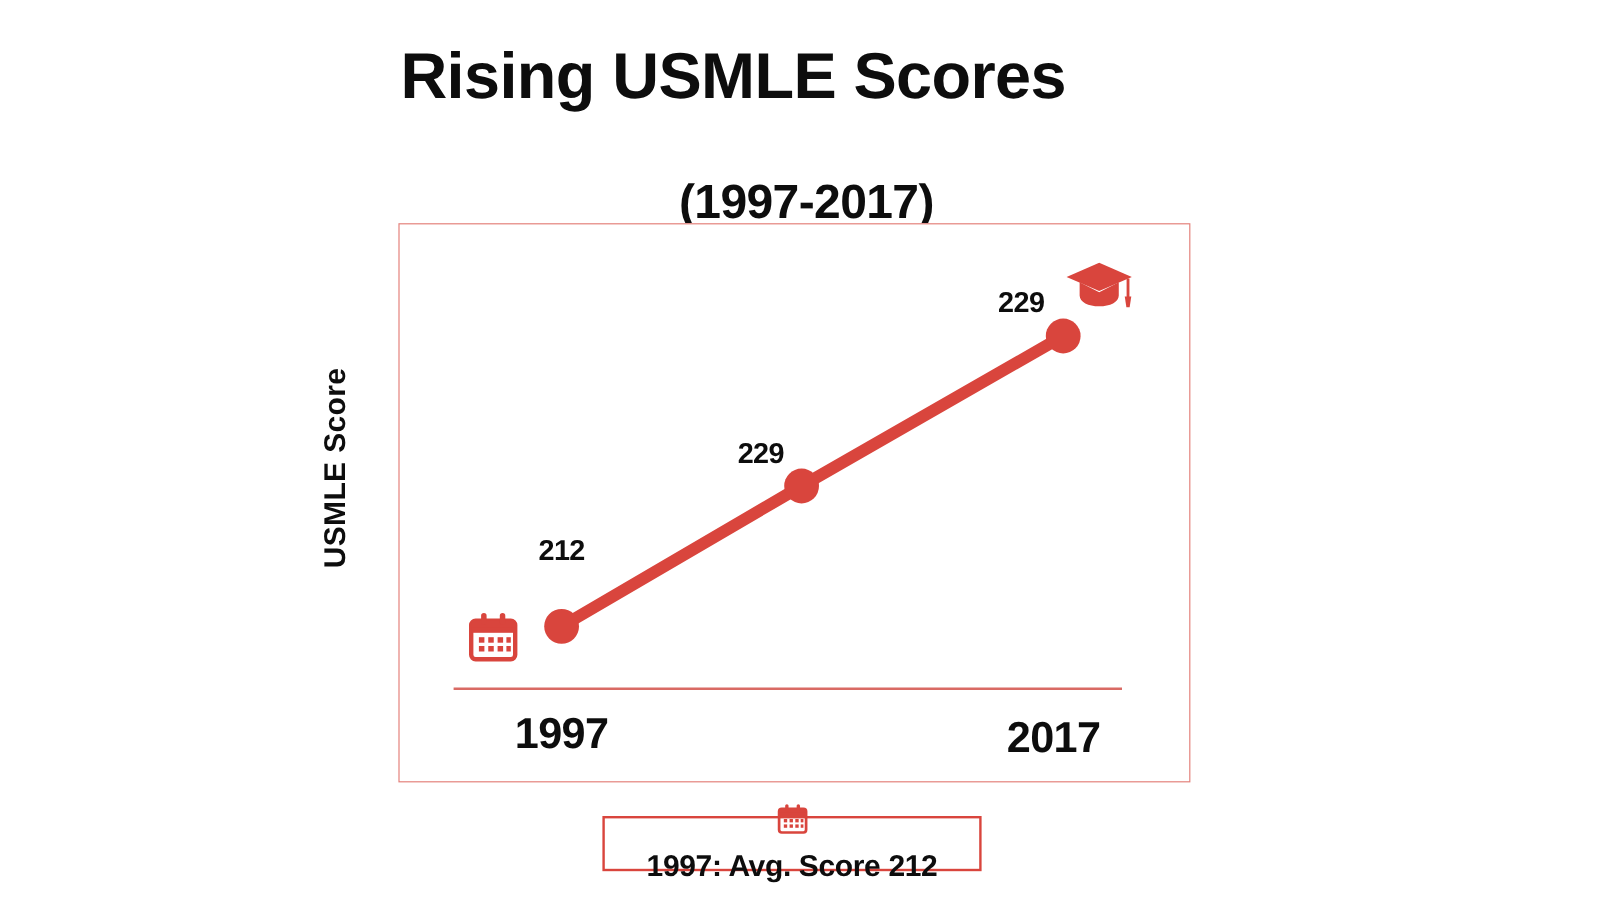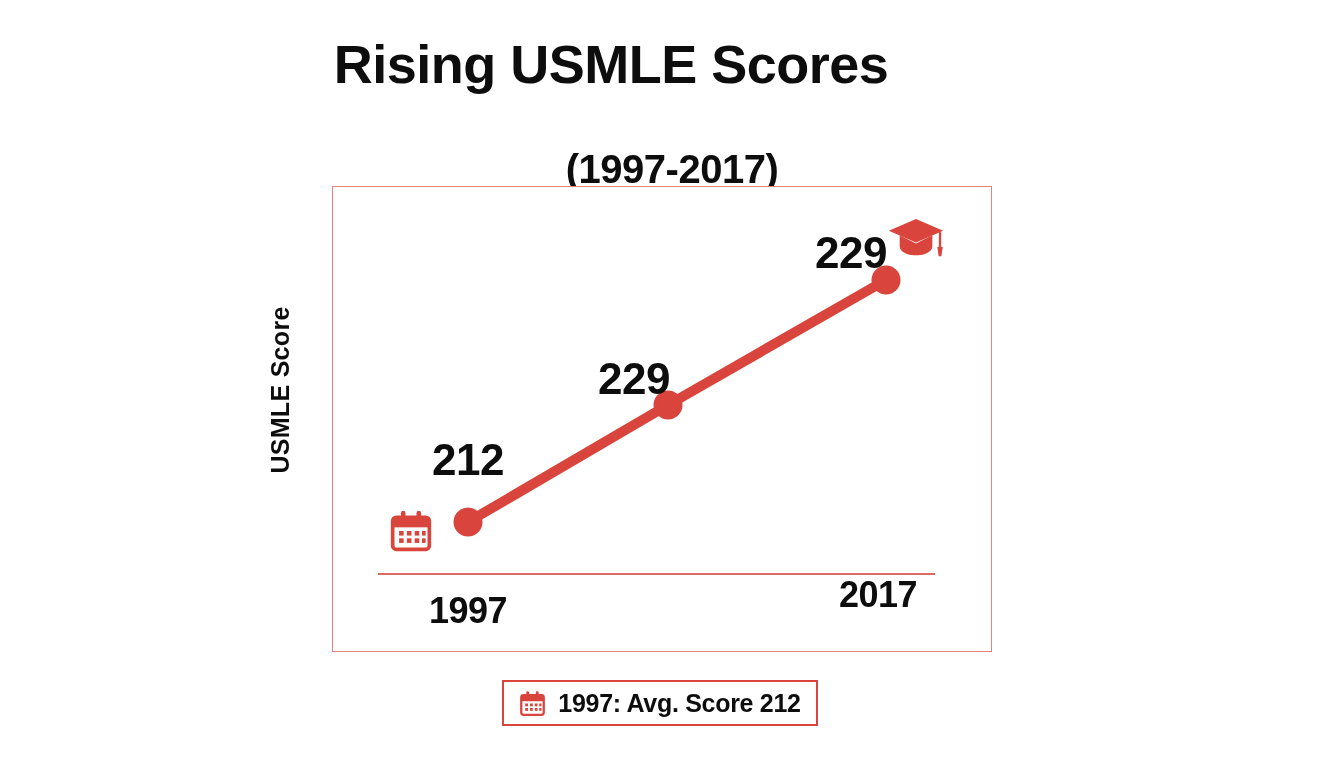--- a/index.html
+++ b/index.html
@@ -84,21 +84,21 @@
     position: absolute;
     left: 0; top: 0;
     width: 1344px;
     height: 768px;
     pointer-events: none;
   }
 
   
   .point-label {
     position: absolute;
-    font-size: 44px;
+    font-size: 24px;
     font-weight: bold;
     color: #0d0d0d;
     white-space: nowrap;
     transform: translate(-50%, -50%);
     letter-spacing: -0.5px;
   }
 
   
   .x-tick-label {
     position: absolute;
@@ -169,21 +169,21 @@
     <circle cx="468" cy="522" r="14.5" fill="#d9453d"></circle>
     <circle cx="668" cy="405" r="14.5" fill="#d9453d"></circle>
     <circle cx="886" cy="280" r="14.5" fill="#d9453d"></circle>
   </svg>
 
   <div class="point-label" style="left:468px; top:460px;">212</div>
   <div class="point-label" style="left:634px; top:379px;">229</div>
   <div class="point-label" style="left:851px; top:253px;">229</div>
 
   <div class="x-tick-label" style="left:468px; top:590px;">1997</div>
-  <div class="x-tick-label" style="left:878px; top:574px;">2017</div>
+  <div class="x-tick-label" style="left:878px; top:594px;">2017</div>
 
   <div class="icon-cal" style="left:411px; top:531px;">
     <svg width="44" height="44" viewBox="0 0 48 48">
       <rect x="4" y="9" width="40" height="35" rx="4" ry="4" fill="none" stroke="#d9453d" stroke-width="4"></rect>
       <rect x="4" y="9" width="40" height="10" rx="4" ry="4" fill="#d9453d"></rect>
       <rect x="4" y="15" width="40" height="5" fill="#d9453d"></rect>
       <rect x="13" y="2" width="5" height="11" rx="2.5" fill="#d9453d"></rect>
       <rect x="30" y="2" width="5" height="11" rx="2.5" fill="#d9453d"></rect>
       <g fill="#d9453d">
         <rect x="11" y="24" width="5" height="5"></rect>
@@ -200,21 +200,21 @@
 
   <div class="icon-cap" style="left:916px; top:238px;">
     <svg width="58" height="46" viewBox="0 0 64 50">
       <path d="M32 4 L62 17 L32 30 L2 17 Z" fill="#d9453d"></path>
       <path d="M14 22 L14 34 C14 40 22 44 32 44 C42 44 50 40 50 34 L50 22 L32 31 Z" fill="#d9453d"></path>
       <line x1="58.5" y1="18.5" x2="58.5" y2="36" stroke="#d9453d" stroke-width="2.6"></line>
       <path d="M55.5 35 L61.5 35 L60 45 L57 45 Z" fill="#d9453d"></path>
     </svg>
   </div>
 
-  <div id="legend-box" style="border-color: rgb(217, 69, 61);">
+  <div id="legend-box" style="border-color: rgb(217, 69, 61); flex-direction: column;">
     <span class="legend-icon">
       <svg width="27" height="27" viewBox="0 0 48 48">
         <rect x="4" y="9" width="40" height="35" rx="4" ry="4" fill="none" stroke="#d9453d" stroke-width="4"></rect>
         <rect x="4" y="9" width="40" height="10" rx="4" ry="4" fill="#d9453d"></rect>
         <rect x="4" y="15" width="40" height="5" fill="#d9453d"></rect>
         <rect x="13" y="2" width="5" height="11" rx="2.5" fill="#d9453d"></rect>
         <rect x="30" y="2" width="5" height="11" rx="2.5" fill="#d9453d"></rect>
         <g fill="#d9453d">
           <rect x="11" y="24" width="5" height="5"></rect>
           <rect x="19.5" y="24" width="5" height="5"></rect>

